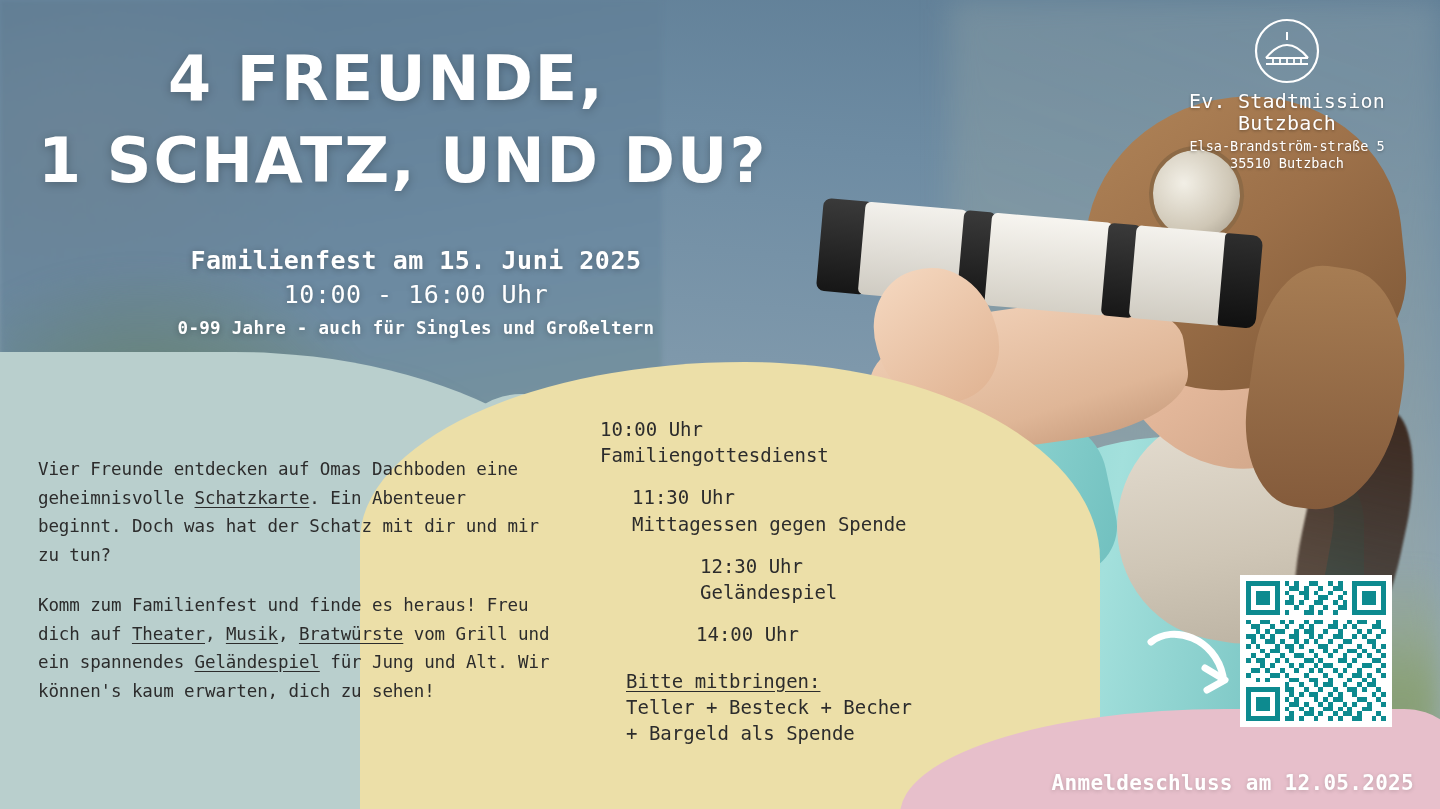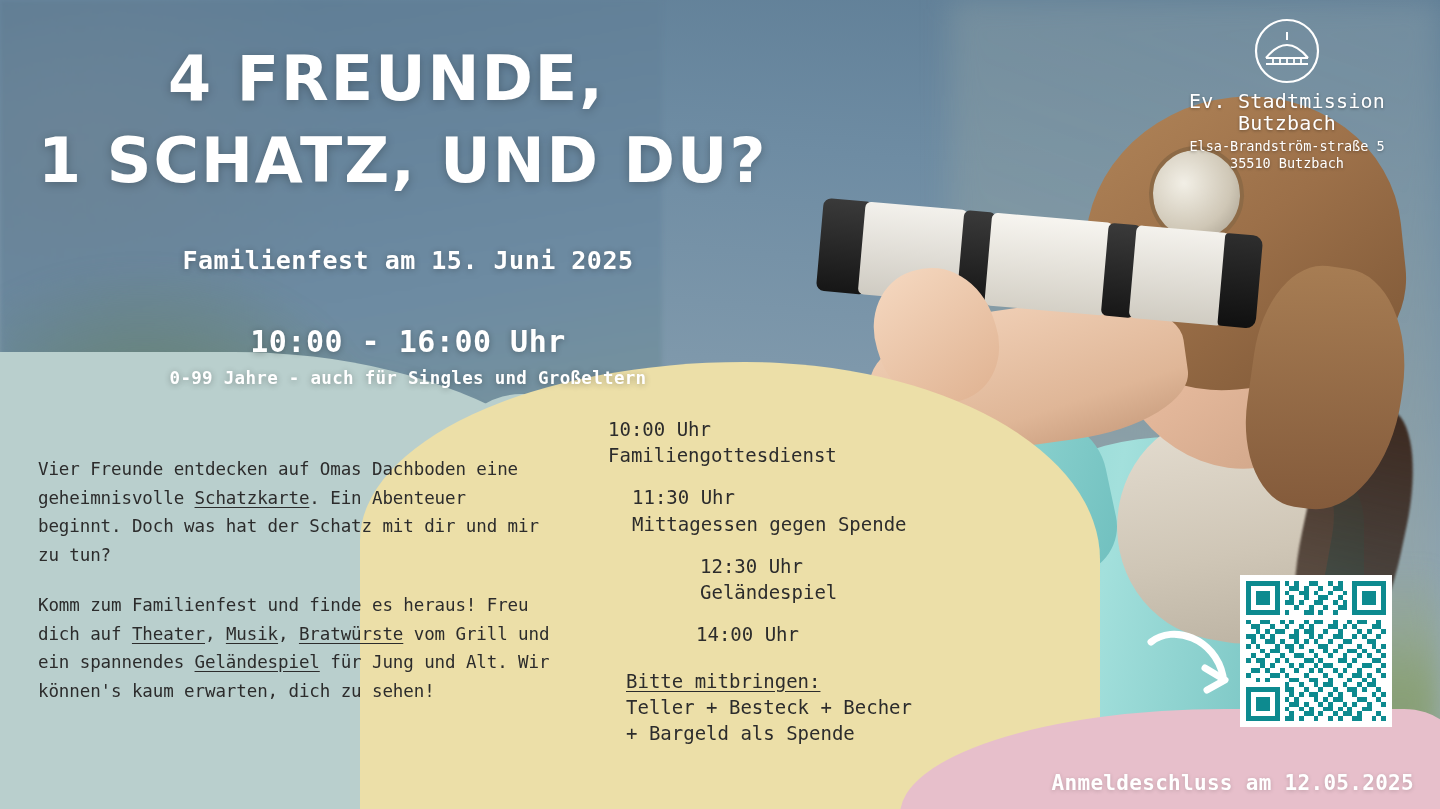--- a/index.html
+++ b/index.html
@@ -229,29 +229,29 @@
     letter-spacing: 2px;
     line-height: 1.32;
     text-shadow: 0 2px 10px rgba(0,0,0,.25);
     white-space: nowrap;
   }
   .hl-1 { margin-left: 130px; }
   .hl-2 { margin-left: 0px; }
 
   .subhead {
     position: absolute;
-    left: 48px; top: 244px;
+    left: 56px; top: 244px;
     width: 720px;
     color: #ffffff;
     text-align: center;
     font-family: "DejaVu Sans Mono", monospace;
     text-shadow: 0 1px 6px rgba(0,0,0,.3);
   }
   .sub-1 { font-size: 25px; font-weight: bold; letter-spacing: .5px; line-height: 1.35; }
-  .sub-2 { font-size: 30px; font-weight: bold; letter-spacing: .5px; line-height: 1.35; margin-top: 44px; }
+  .sub-2 { font-size: 25px; font-weight: normal; letter-spacing: .5px; line-height: 1.35; }
   .sub-3 { font-size: 17.5px; font-weight: bold; letter-spacing: .3px; margin-top: 6px; }
 
   
   .story {
     position: absolute;
     left: 38px; top: 455px;
     width: 520px;
     color: #2c2c2c;
     font-family: "DejaVu Sans Mono", monospace;
     font-size: 17.5px;
@@ -268,21 +268,21 @@
     left: 600px; top: 416px;
     width: 420px;
     color: #2c2c2c;
     font-family: "DejaVu Sans Mono", monospace;
     font-size: 19px;
     line-height: 1.38;
   }
   .sched-item { margin-bottom: 16px; }
   .sched-item .time { display: block; }
   .sched-item .what { display: block; }
-  .sched-0 { margin-left: 8px; }
+  .sched-0 { margin-left: 0px; }
   .sched-1 { margin-left: 32px; }
   .sched-2 { margin-left: 100px; }
   .sched-3 { margin-left: 96px; }
   .bring {
     margin-top: 20px;
     margin-left: 26px;
   }
   .bring-title { text-decoration: underline; text-underline-offset: 3px; display: block; }
   .bring-line { display: block; }
 

